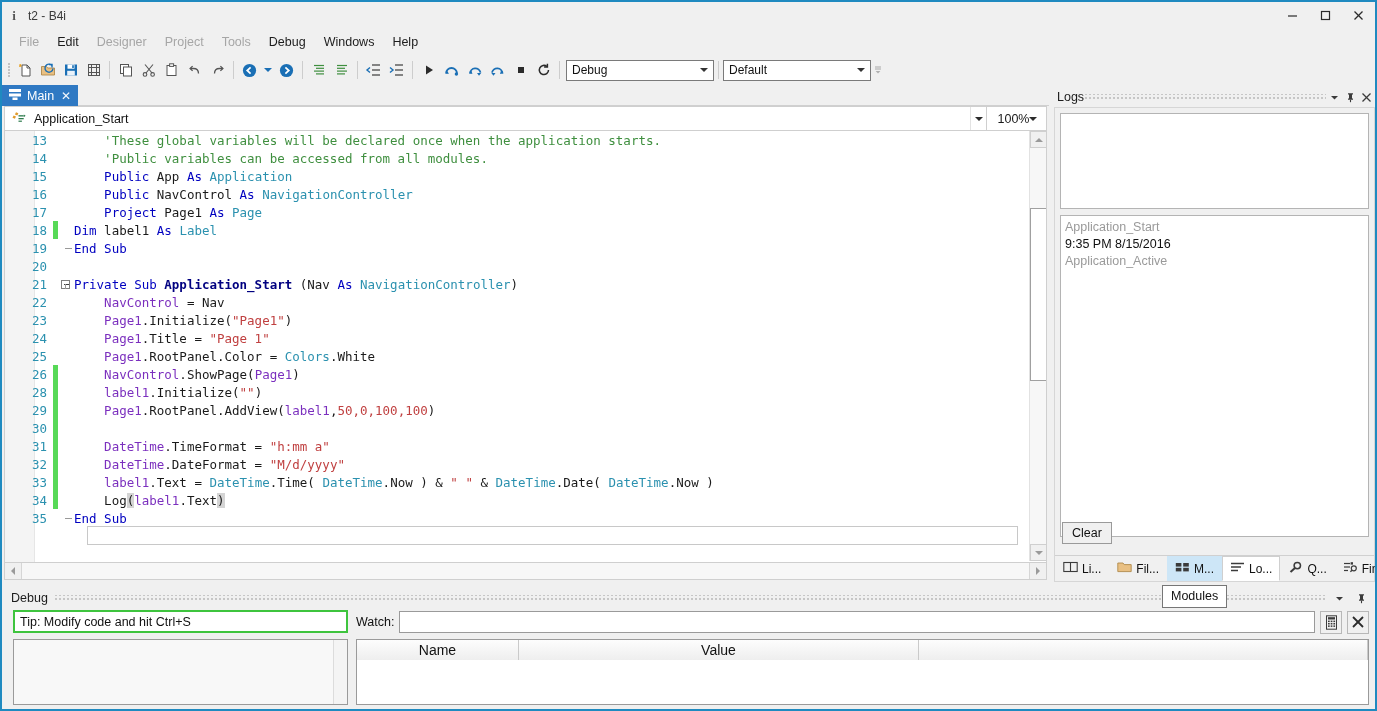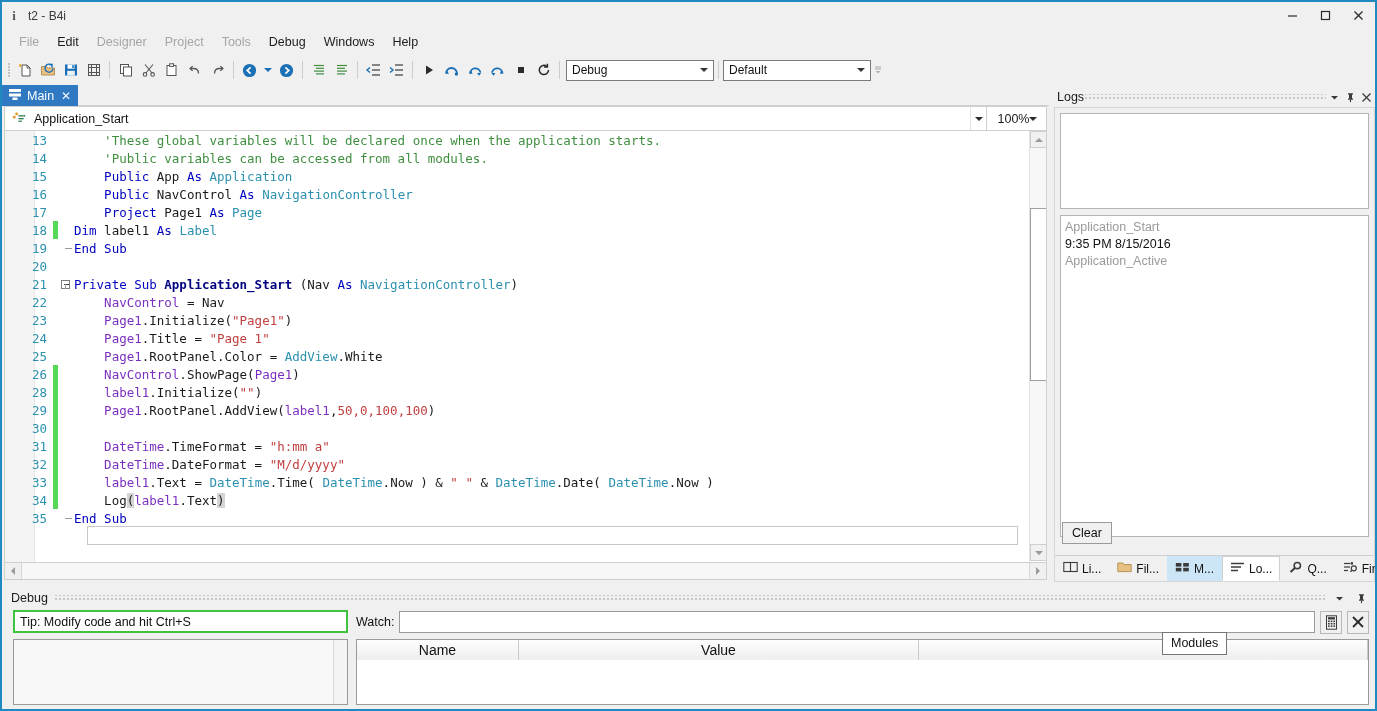--- a/index.html
+++ b/index.html
@@ -278,21 +278,20 @@
     padding: 0 7px; font-size: 12px; color: #111;
     border: 1px solid transparent;
   }
   .tool-tab.active { background: #cde6f7; border: 1px solid #cde6f7; }
   .tool-tab.selected { background: #fff; border: 1px solid #cfcfcf; border-bottom-color: #fff; }
   .tooltip {
     position: absolute; left: 1160px; top: 583px;
     background: #fff; border: 1px solid #767676;
     padding: 3px 8px 4px; font-size: 12.5px; color: #111;
     z-index: 40;
-    margin-top: 47px;
   }
 
   
   .debug-panel {
     position: absolute; left: 2px; top: 586px; right: 2px; bottom: 0;
     background: #f0f0f0;
   }
   .dbg-head {
     height: 20px; display: flex; align-items: center; gap: 6px;
     padding: 0 4px 0 7px; font-size: 12.5px; color: #1c1c1c;
@@ -625,21 +624,21 @@
         <div class="crow"><span class="ln">15</span><span class="chg"></span><span class="fold"><span class="vline"></span></span><span class="ctext"><span class="t-kw">    Public </span><span class="t-pl">App </span><span class="t-kw">As </span><span class="t-type">Application</span></span></div>
         <div class="crow"><span class="ln">16</span><span class="chg"></span><span class="fold"><span class="vline"></span></span><span class="ctext"><span class="t-kw">    Public </span><span class="t-pl">NavControl </span><span class="t-kw">As </span><span class="t-type">NavigationController</span></span></div>
         <div class="crow"><span class="ln">17</span><span class="chg"></span><span class="fold"><span class="vline"></span></span><span class="ctext"><span class="t-kw">    Project </span><span class="t-pl">Page1 </span><span class="t-kw">As </span><span class="t-type">Page</span></span></div>
         <div class="crow"><span class="ln">18</span><span class="chg green"></span><span class="fold"><span class="vline"></span></span><span class="ctext"><span class="t-kw">Dim </span><span class="t-pl">label1 </span><span class="t-kw">As </span><span class="t-type">Label</span></span></div>
         <div class="crow"><span class="ln">19</span><span class="chg"></span><span class="fold"><span class="vline half-top"></span><span class="hline"></span></span><span class="ctext"><span class="t-kw">End Sub</span></span></div>
         <div class="crow"><span class="ln">20</span><span class="chg"></span><span class="fold"></span><span class="ctext"><span class="t-pl"></span></span></div>
         <div class="crow"><span class="ln">21</span><span class="chg"></span><span class="fold"><span class="box"></span><span class="vline half-bot"></span></span><span class="ctext"><span class="t-kw">Private Sub </span><span class="t-sub">Application_Start </span><span class="t-pl">(Nav </span><span class="t-kw">As </span><span class="t-type">NavigationController</span><span class="t-pl">)</span></span></div>
         <div class="crow"><span class="ln">22</span><span class="chg"></span><span class="fold"><span class="vline"></span></span><span class="ctext"><span class="t-var">    NavControl</span><span class="t-pl"> = Nav</span></span></div>
         <div class="crow"><span class="ln">23</span><span class="chg"></span><span class="fold"><span class="vline"></span></span><span class="ctext"><span class="t-var">    Page1</span><span class="t-pl">.Initialize(</span><span class="t-str">"Page1"</span><span class="t-pl">)</span></span></div>
         <div class="crow"><span class="ln">24</span><span class="chg"></span><span class="fold"><span class="vline"></span></span><span class="ctext"><span class="t-var">    Page1</span><span class="t-pl">.Title = </span><span class="t-str">"Page 1"</span></span></div>
-        <div class="crow"><span class="ln">25</span><span class="chg"></span><span class="fold"><span class="vline"></span></span><span class="ctext"><span class="t-var">    Page1</span><span class="t-pl">.RootPanel.Color = </span><span class="t-type">AddView</span><span class="t-pl">.White</span></span></div>
+        <div class="crow"><span class="ln">25</span><span class="chg"></span><span class="fold"><span class="vline"></span></span><span class="ctext"><span class="t-var">    Page1</span><span class="t-pl">.RootPanel.Color = </span><span class="t-type">Colors</span><span class="t-pl">.White</span></span></div>
         <div class="crow"><span class="ln">26</span><span class="chg green"></span><span class="fold"><span class="vline"></span></span><span class="ctext"><span class="t-var">    NavControl</span><span class="t-pl">.ShowPage(</span><span class="t-var">Page1</span><span class="t-pl">)</span></span></div>
         <div class="crow"><span class="ln">28</span><span class="chg green"></span><span class="fold"><span class="vline"></span></span><span class="ctext"><span class="t-var">    label1</span><span class="t-pl">.Initialize(</span><span class="t-str">""</span><span class="t-pl">)</span></span></div>
         <div class="crow"><span class="ln">29</span><span class="chg green"></span><span class="fold"><span class="vline"></span></span><span class="ctext"><span class="t-var">    Page1</span><span class="t-pl">.RootPanel.AddView(</span><span class="t-var">label1</span><span class="t-pl">,</span><span class="t-num">50,0,100,100</span><span class="t-pl">)</span></span></div>
         <div class="crow"><span class="ln">30</span><span class="chg green"></span><span class="fold"><span class="vline"></span></span><span class="ctext"><span class="t-pl"></span></span></div>
         <div class="crow"><span class="ln">31</span><span class="chg green"></span><span class="fold"><span class="vline"></span></span><span class="ctext"><span class="t-var">    DateTime</span><span class="t-pl">.TimeFormat = </span><span class="t-str">"h:mm a"</span></span></div>
         <div class="crow"><span class="ln">32</span><span class="chg green"></span><span class="fold"><span class="vline"></span></span><span class="ctext"><span class="t-var">    DateTime</span><span class="t-pl">.DateFormat = </span><span class="t-str">"M/d/yyyy"</span></span></div>
         <div class="crow"><span class="ln">33</span><span class="chg green"></span><span class="fold"><span class="vline"></span></span><span class="ctext"><span class="t-var">    label1</span><span class="t-pl">.Text = </span><span class="t-type">DateTime</span><span class="t-pl">.Time( </span><span class="t-type">DateTime</span><span class="t-pl">.Now ) &amp; </span><span class="t-str">" "</span><span class="t-pl"> &amp; </span><span class="t-type">DateTime</span><span class="t-pl">.Date( </span><span class="t-type">DateTime</span><span class="t-pl">.Now )</span></span></div>
         <div class="crow"><span class="ln">34</span><span class="chg green"></span><span class="fold"><span class="vline"></span></span><span class="ctext"><span class="t-pl">    Log</span><span class="t-pl t-mtch">(</span><span class="t-var">label1</span><span class="t-pl">.Text</span><span class="t-pl t-mtch">)</span></span></div>
         <div class="crow"><span class="ln">35</span><span class="chg"></span><span class="fold"><span class="vline half-top"></span><span class="hline"></span></span><span class="ctext"><span class="t-kw">End Sub</span></span></div>
       </div>

